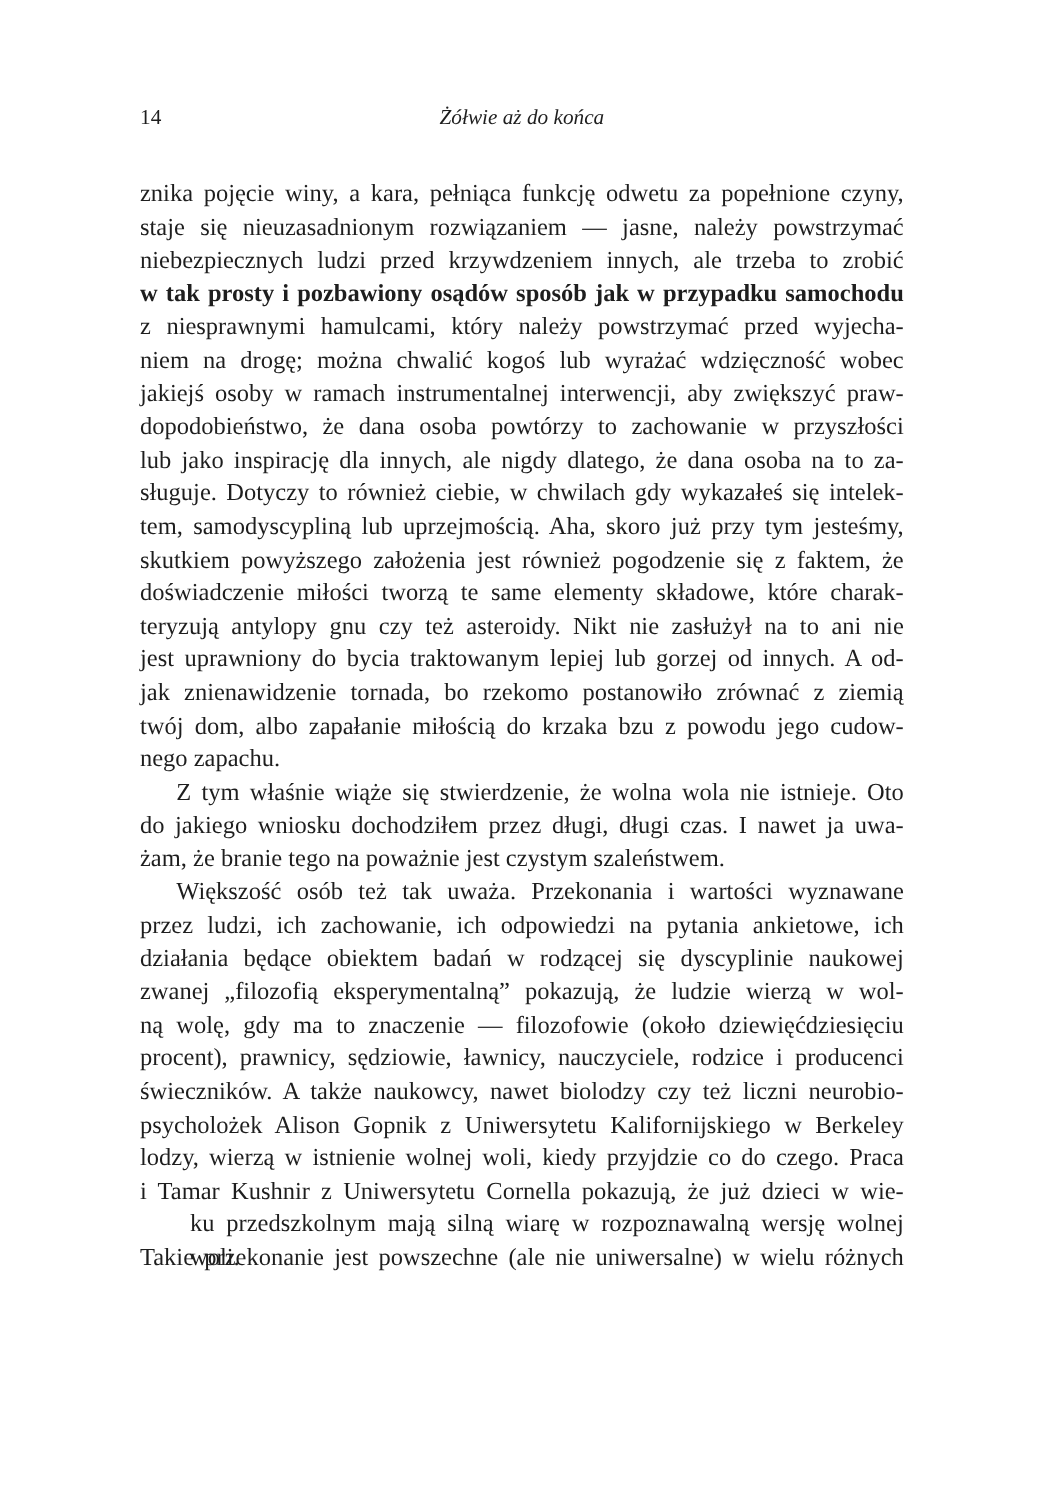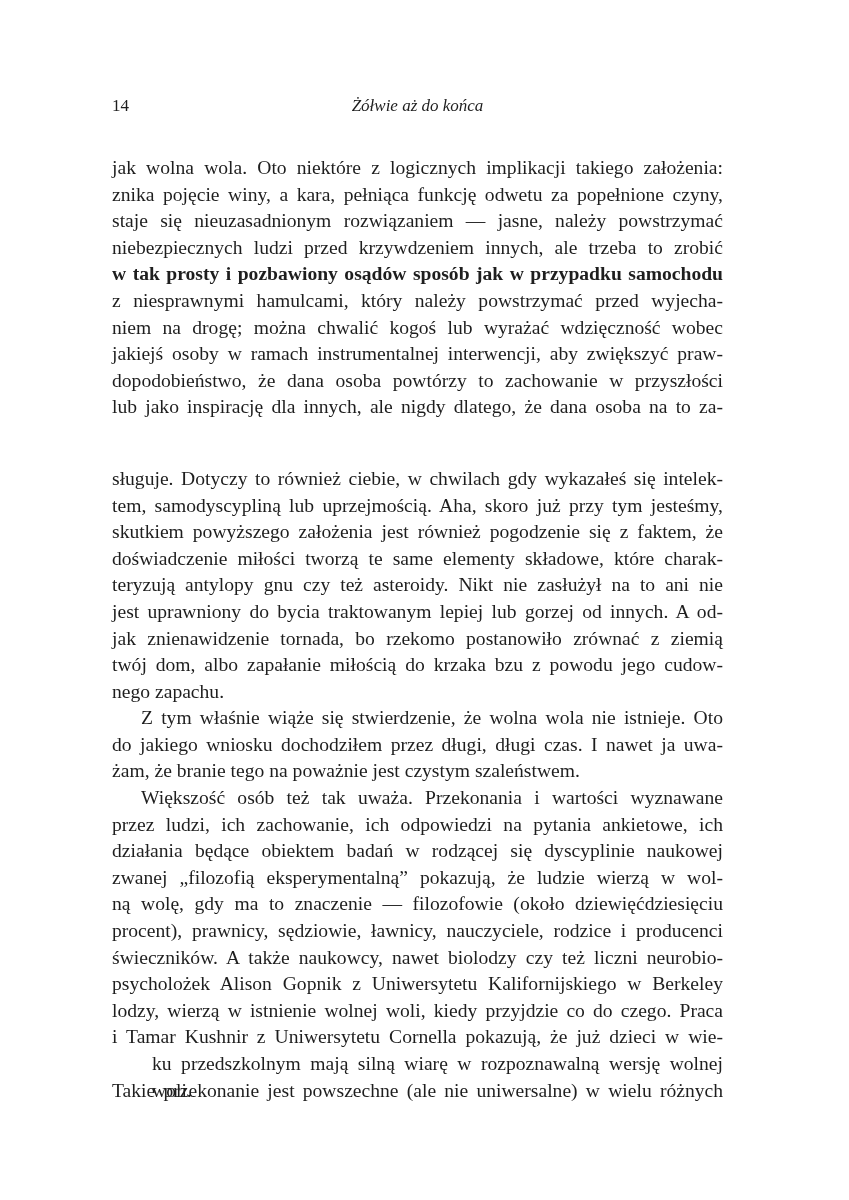--- a/index.html
+++ b/index.html
@@ -11,21 +11,21 @@
       width: 849px;
       height: 1200px;
       position: relative;
       overflow: hidden;
       font-family: "Liberation Serif", "DejaVu Serif", serif;
       color: #1e1e1e;
     }
     .page {
       position: absolute;
       left: 0;
-      top: 16px;
+      top: 4px;
       width: 849px;
       height: 980px;
       background: #ffffff;
     }
     .running-head {
       position: absolute;
       left: 112px;
       top: 78px;
       width: 611px;
       height: 24px;
@@ -74,31 +74,30 @@
 <body>
 
 <div class="page">
   <div class="running-head">
     <span class="page-number">14</span>
     <span class="book-title">Żółwie aż do końca</span>
   </div>
 
   <div class="body-text" id="body-text">
       <div class="paragraph">
-        <span class="line" style="white-space: normal; text-align: justify; text-align-last: justify;">jak wolna wola. Oto niektóre z logicznych implikacji takiego założenia:</span>
         <span class="line" style="white-space: normal; text-align: justify; text-align-last: justify;">znika pojęcie winy, a kara, pełniąca funkcję odwetu za popełnione czyny,</span>
         <span class="line" style="white-space: normal; text-align: justify; text-align-last: justify;">staje się nieuzasadnionym rozwiązaniem — jasne, należy powstrzymać</span>
         <span class="line" style="white-space: normal; text-align: justify; text-align-last: justify;">niebezpiecznych ludzi przed krzywdzeniem innych, ale trzeba to zrobić</span>
         <span class="line" style="white-space: normal; text-align: justify; text-align-last: justify; font-weight: bold;">w tak prosty i pozbawiony osądów sposób jak w przypadku samochodu</span>
         <span class="line" style="white-space: normal; text-align: justify; text-align-last: justify;">z niesprawnymi hamulcami, który należy powstrzymać przed wyjecha-</span>
         <span class="line" style="white-space: normal; text-align: justify; text-align-last: justify;">niem na drogę; można chwalić kogoś lub wyrażać wdzięczność wobec</span>
         <span class="line" style="white-space: normal; text-align: justify; text-align-last: justify;">jakiejś osoby w ramach instrumentalnej interwencji, aby zwiększyć praw-</span>
         <span class="line" style="white-space: normal; text-align: justify; text-align-last: justify;">dopodobieństwo, że dana osoba powtórzy to zachowanie w przyszłości</span>
         <span class="line" style="white-space: normal; text-align: justify; text-align-last: justify;">lub jako inspirację dla innych, ale nigdy dlatego, że dana osoba na to za-</span>
-        <span class="line" style="white-space: normal; text-align: justify; text-align-last: justify; margin-top: 45px;">sługuje. Dotyczy to również ciebie, w chwilach gdy wykazałeś się intelek-</span>
+        <span class="line" style="white-space: normal; text-align: justify; text-align-last: justify;">sługuje. Dotyczy to również ciebie, w chwilach gdy wykazałeś się intelek-</span>
         <span class="line" style="white-space: normal; text-align: justify; text-align-last: justify;">tem, samodyscypliną lub uprzejmością. Aha, skoro już przy tym jesteśmy,</span>
         <span class="line" style="white-space: normal; text-align: justify; text-align-last: justify;">skutkiem powyższego założenia jest również pogodzenie się z faktem, że</span>
         <span class="line" style="white-space: normal; text-align: justify; text-align-last: justify;">doświadczenie miłości tworzą te same elementy składowe, które charak-</span>
         <span class="line" style="white-space: normal; text-align: justify; text-align-last: justify;">teryzują antylopy gnu czy też asteroidy. Nikt nie zasłużył na to ani nie</span>
         <span class="line" style="white-space: normal; text-align: justify; text-align-last: justify;">jest uprawniony do bycia traktowanym lepiej lub gorzej od innych. A od-</span>
         <span class="line" style="white-space: normal; text-align: justify; text-align-last: justify;">jak znienawidzenie tornada, bo rzekomo postanowiło zrównać z ziemią</span>
         <span class="line" style="white-space: normal; text-align: justify; text-align-last: justify;">twój dom, albo zapałanie miłością do krzaka bzu z powodu jego cudow-</span>
         <span class="line last">nego zapachu.</span>
       </div>
       <div class="paragraph">

